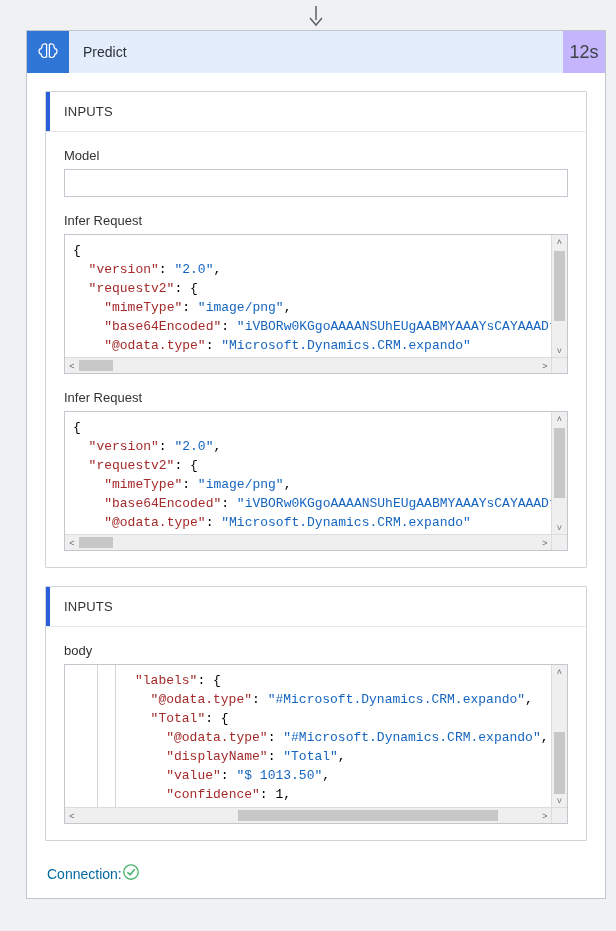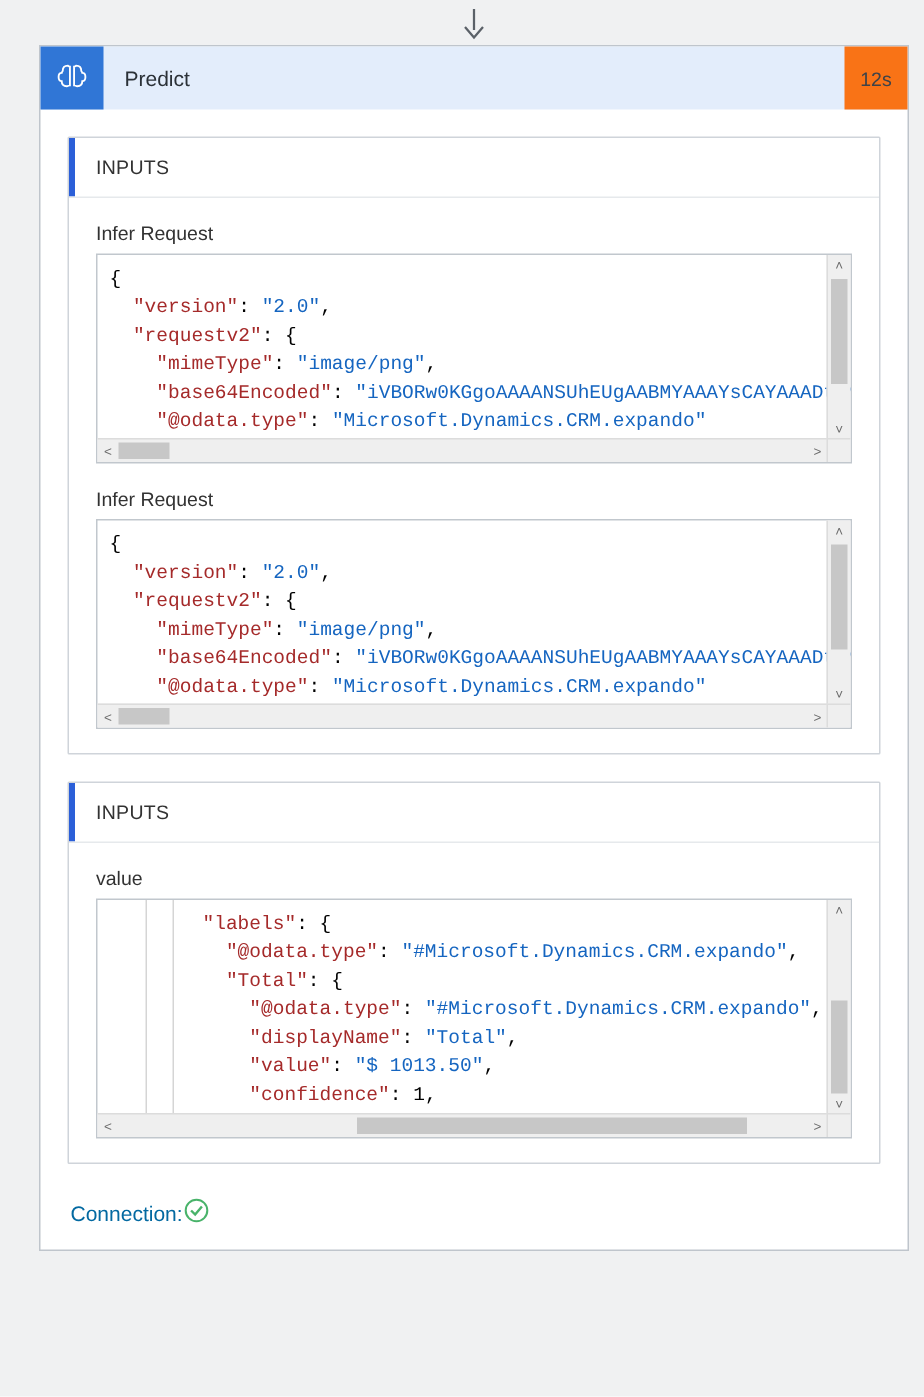--- a/index.html
+++ b/index.html
@@ -42,25 +42,25 @@
   .header-title {
     flex: 1;
     display: flex;
     align-items: center;
     padding-left: 14px;
     color: #2b3137;
     font-size: 14px;
   }
   .header-time {
     width: 42px;
-    background: #f97316;
+    background: #c4b5fd;
     display: flex;
     align-items: center;
     justify-content: center;
-    font-size: 13px;
+    font-size: 18px;
     color: #3d4349;
   }
   .card-body {
     padding: 18px 18px 14px 18px;
     display: flex;
     flex-direction: column;
     gap: 18px;
   }
   .section {
     border: 1px solid #cfd4da;
@@ -219,20 +219,24 @@
       <div class="header-title">Predict</div>
       <div class="header-time">12s</div>
     </div>
 
     <div class="card-body">
 
       <div class="section">
         <div class="section-header">INPUTS</div>
         <div class="section-body">
 
+          <div>
+            <div class="field-label">Model</div>
+            <input class="text-input" type="text" value="" style="">
+          </div>
 
           <div>
             <div class="field-label">Infer Request</div>
             <div class="codebox-wrap">
               <div class="codebox" id="code-infer1"><span class="p">{</span>
   <span class="k">"version"</span><span class="p">: </span><span class="s">"2.0"</span><span class="p">,</span>
   <span class="k">"requestv2"</span><span class="p">: </span><span class="p">{</span><span class="p"></span>
     <span class="k">"mimeType"</span><span class="p">: </span><span class="s">"image/png"</span><span class="p">,</span>
     <span class="k">"base64Encoded"</span><span class="p">: </span><span class="s">"iVBORw0KGgoAAAANSUhEUgAABMYAAAYsCAYAAADtTYEBA</span><span class="p"></span>
     <span class="k">"@odata.type"</span><span class="p">: </span><span class="s">"Microsoft.Dynamics.CRM.expando"</span><span class="p"></span>
@@ -282,21 +286,21 @@
           </div>
 
         </div>
       </div>
 
       <div class="section">
         <div class="section-header">INPUTS</div>
         <div class="section-body">
 
           <div>
-            <div class="field-label">value</div>
+            <div class="field-label">body</div>
             <div class="codebox-wrap body">
               <div class="gutter-stripe" style="left:32px"></div>
               <div class="gutter-stripe" style="left:50px"></div>
               <div class="codebox body" id="code-body"><span class="k">"labels"</span><span class="p">: </span><span class="p">{</span><span class="p"></span>
   <span class="k">"@odata.type"</span><span class="p">: </span><span class="s">"#Microsoft.Dynamics.CRM.expando"</span><span class="p">,</span>
   <span class="k">"Total"</span><span class="p">: </span><span class="p">{</span><span class="p"></span>
     <span class="k">"@odata.type"</span><span class="p">: </span><span class="s">"#Microsoft.Dynamics.CRM.expando"</span><span class="p">,</span>
     <span class="k">"displayName"</span><span class="p">: </span><span class="s">"Total"</span><span class="p">,</span>
     <span class="k">"value"</span><span class="p">: </span><span class="s">"$ 1013.50"</span><span class="p">,</span>
     <span class="k">"confidence"</span><span class="p">: </span><span class="n">1</span><span class="p">,</span>

